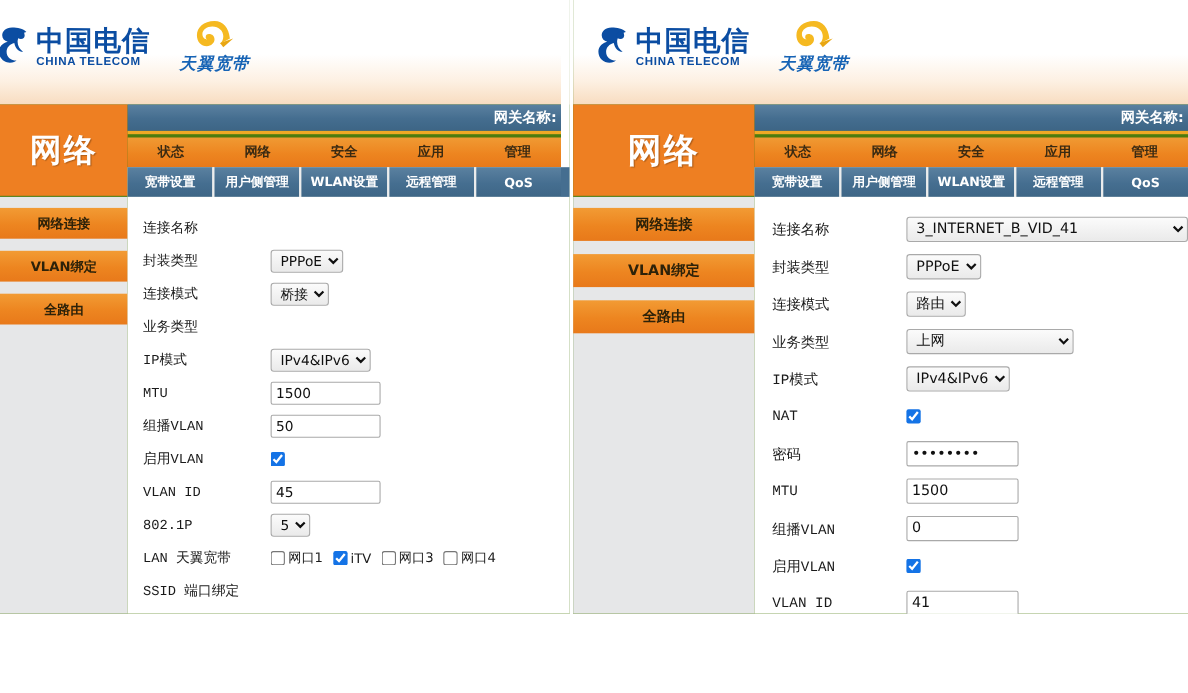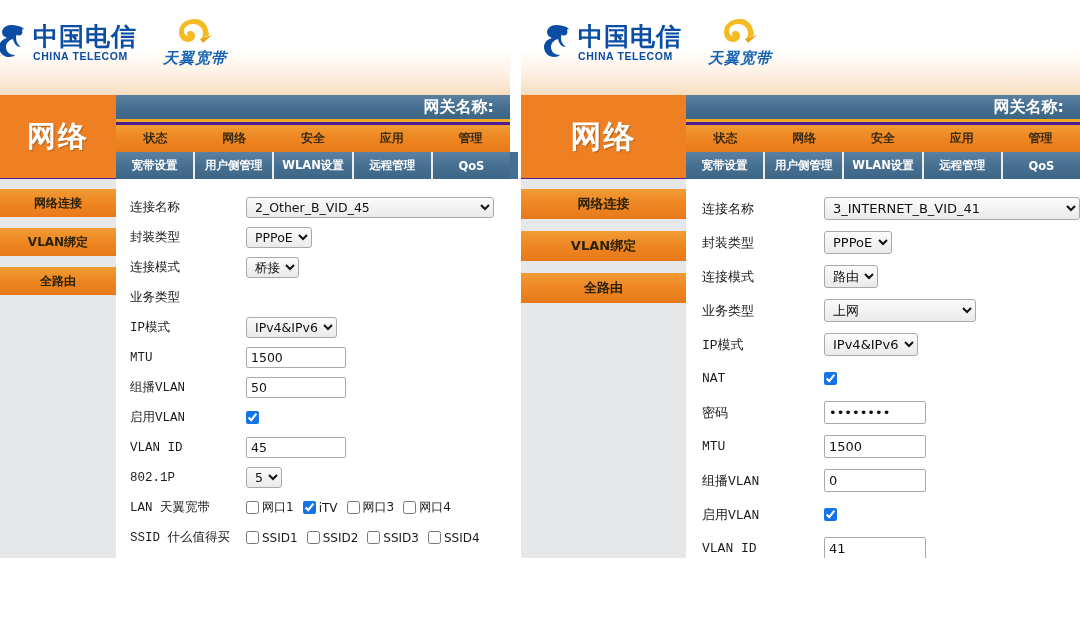--- a/index.html
+++ b/index.html
@@ -5,21 +5,21 @@
   * { box-sizing: border-box; margin: 0; padding: 0; }
   html, body {
     width: 1080px; height: 630px;
     background: #ffffff;
     font-family: "Liberation Sans", "DejaVu Sans", sans-serif;
     overflow: hidden;
   }
   .stage { position: relative; width: 1080px; height: 630px; background:#fff; }
 
   
-  .panel { position: absolute; top: 0; height: 558px; overflow: hidden; background:#4c1d95; }
+  .panel { position: absolute; top: 0; height: 558px; overflow: hidden; background:#4d7c0f; }
   #panel-left  { left: 0;   width: 518px; }
   #panel-right { left: 521px; width: 559px; }
 
   
   .brand-head {
     position: relative; height: 95px;
     background: linear-gradient(to bottom, #ffffff 0%, #ffffff 52%, #fdf0e2 78%, #f8dcc0 100%);
   }
   .logos { position:absolute; left: 0; top: 18px; display: flex; align-items: center; gap: 26px; }
   #panel-left  .logos { left: -6px; }
@@ -61,21 +61,21 @@
   
   .gw-bar {
     position: absolute; top: 95px; height: 27px;
     background: linear-gradient(to bottom,#5b81a0 0%,#446d8f 55%,#3d6585 100%);
     border-bottom: 3px solid #f0a925;
     display:flex; align-items:center; justify-content:flex-end;
   }
   #panel-left  .gw-bar { left: 116px; right: 8px; }
   #panel-right .gw-bar { left: 165px; right: 0px; }
   .gw-bar span {
-    font-size: 16px; font-weight: 700; color:#ffffff; padding-right: 16px;
+    font-size: 13px; font-weight: 700; color:#ffffff; padding-right: 4px;
     font-family:"DejaVu Sans", sans-serif;
   }
 
   
   .nav-main {
     position: absolute; top: 125px; height: 27px;
     background: linear-gradient(to bottom,#f09a33 0%,#ed8520 55%,#e8791a 100%);
     display: flex;
   }
   #panel-left  .nav-main { left: 116px; right: 8px; }
@@ -265,23 +265,20 @@
       <div class="sidebar">
         <div class="side-item">网络连接</div>
         <div class="side-item">VLAN绑定</div>
         <div class="side-item">全路由</div>
       </div>
 
       <div class="content">
 
         <div class="frow">
           <div class="flabel">连接名称</div>
-          <select class="ctl w-wide">
-            <option>2_Other_B_VID_45</option>
-          </select>
         </div>
 
         <div class="frow">
           <div class="flabel">封装类型</div>
           <select class="ctl w-auto">
             <option>PPPoE</option>
           </select>
         </div>
 
         <div class="frow">
@@ -345,39 +342,21 @@
               <span>网口3</span>
               </label>
             <label class="cbitem">
               <input type="checkbox" style="">
               <span>网口4</span>
               </label>
           </div>
         </div>
 
         <div class="frow">
-          <div class="flabel">SSID 什么值得买</div>
-          <div class="cbrow">
-            <label class="cbitem">
-              <input type="checkbox" style="">
-              <span>SSID1</span>
-              </label>
-            <label class="cbitem">
-              <input type="checkbox" style="">
-              <span>SSID2</span>
-              </label>
-            <label class="cbitem">
-              <input type="checkbox" style="">
-              <span>SSID3</span>
-              </label>
-            <label class="cbitem">
-              <input type="checkbox" style="">
-              <span>SSID4</span>
-              </label>
-          </div>
+          <div class="flabel">SSID 端口绑定</div>
         </div>
 
         <div class="btnrow">
           <button class="btn">保存</button>
           <button class="btn">删除</button>
         </div>
 
       </div>
 
       <div class="foot-bar"></div>

